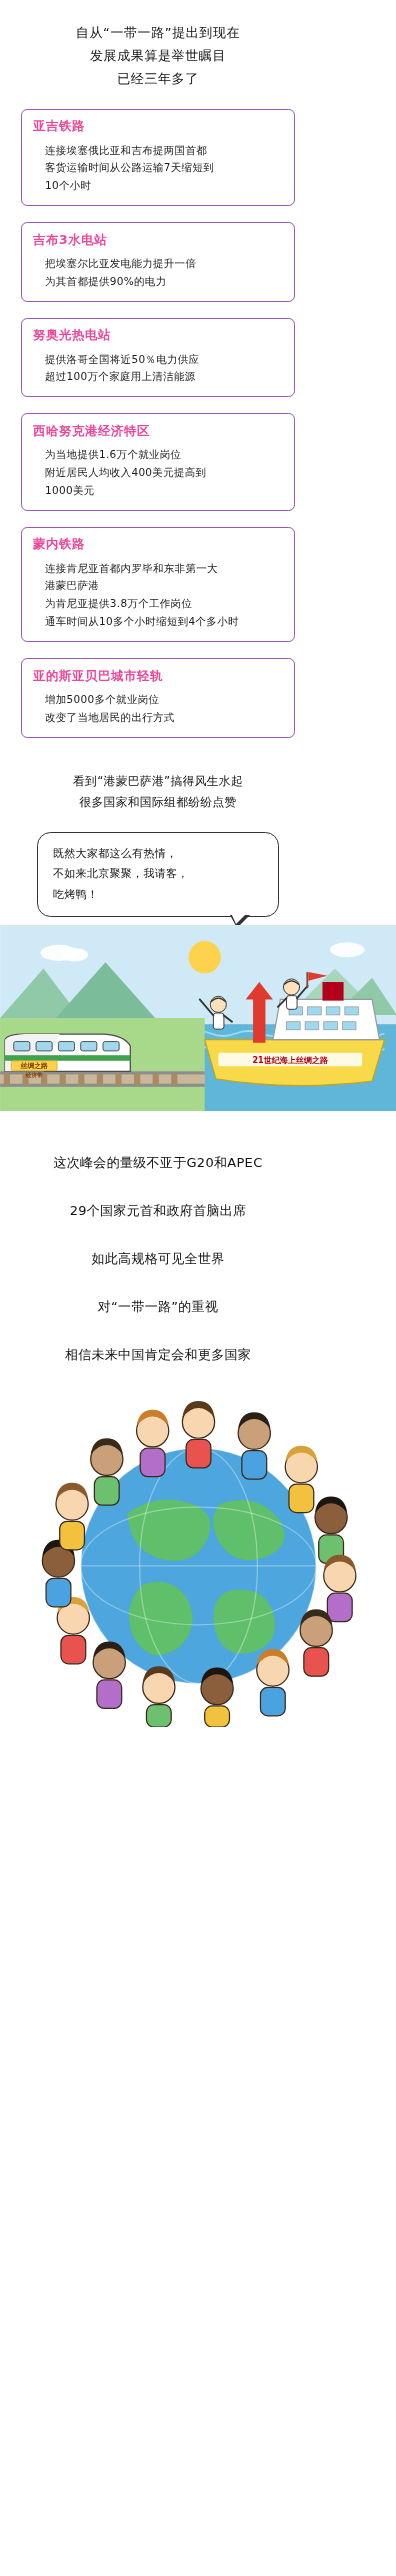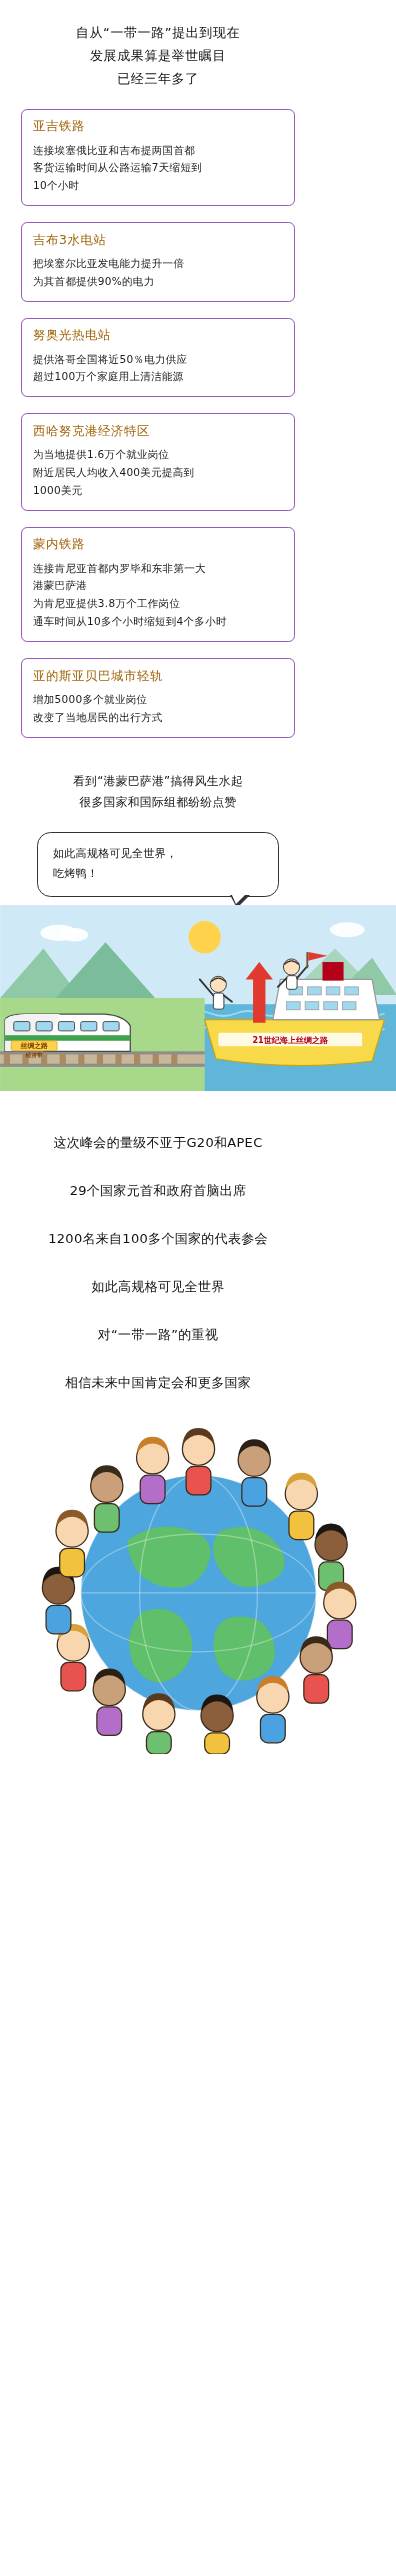--- a/index.html
+++ b/index.html
@@ -26,31 +26,32 @@
   
   .cards { padding: 2.5px 21px 6.2px 21px; }
   .card {
     border: 1.2px solid #9b59b6;
     border-radius: 6.2px;
     padding: 8.7px 11px 10px 11px;
     margin-bottom: 16px;
     background: #fff;
   }
   .card-title {
-    color: #a16207;
+    color: #ec4899;
     font-size: 12.4px;
-    font-weight: normal;
+    font-weight: bold;
     letter-spacing: 0.6px;
     margin-bottom: 6.2px;
   }
   .card-line {
     font-size: 10.5px;
     line-height: 1.7;
     color: #1a1a1a;
     letter-spacing: 0.3px;
+    margin-left: 12px;
   }
 
   
   .narrative {
     padding: 11px 21px 10px 21px;
     text-align: center;
   }
   .narrative p {
     font-size: 11.8px;
     line-height: 1.8;
@@ -183,21 +184,22 @@
 
   </section>
 
   <section class="narrative">
     <p>看到“港蒙巴萨港”搞得风生水起</p>
     <p>很多国家和国际组都纷纷点赞</p>
   </section>
 
   <div class="bubble-wrap">
     <div class="bubble">
-      <p>如此高规格可见全世界，</p>
+      <p>既然大家都这么有热情，</p>
+      <p>不如来北京聚聚，我请客，</p>
       <p>吃烤鸭！</p>
       <span class="bubble-tail"></span>
     </div>
   </div>
 
   <div class="illus">
     <svg width="397" height="186" viewBox="0 0 640 300" xmlns="http://www.w3.org/2000/svg">
 
       <rect x="0" y="0" width="640" height="300" fill="#cfeaf6"></rect>
 
@@ -288,21 +290,20 @@
       </g>
 
       <rect x="494" y="76" width="3" height="26" fill="#7a5230"></rect>
       <path d="M497,76 L528,82 L497,90 Z" fill="#e03a2f"></path>
     </svg>
   </div>
 
   <section class="closing">
     <p>这次峰会的量级不亚于G20和APEC</p>
     <p>29个国家元首和政府首脑出席</p>
-    <p>1200名来自100多个国家的代表参会</p>
     <p>如此高规格可见全世界</p>
     <p>对“一带一路”的重视</p>
     <p>相信未来中国肯定会和更多国家</p>
   </section>
 
   <div class="globe-wrap">
     <svg width="397" height="347" viewBox="0 0 640 560" xmlns="http://www.w3.org/2000/svg">
       <rect x="0" y="0" width="640" height="560" fill="#ffffff"></rect>
 
       <circle cx="320" cy="300" r="190" fill="#4da6dd"></circle>

